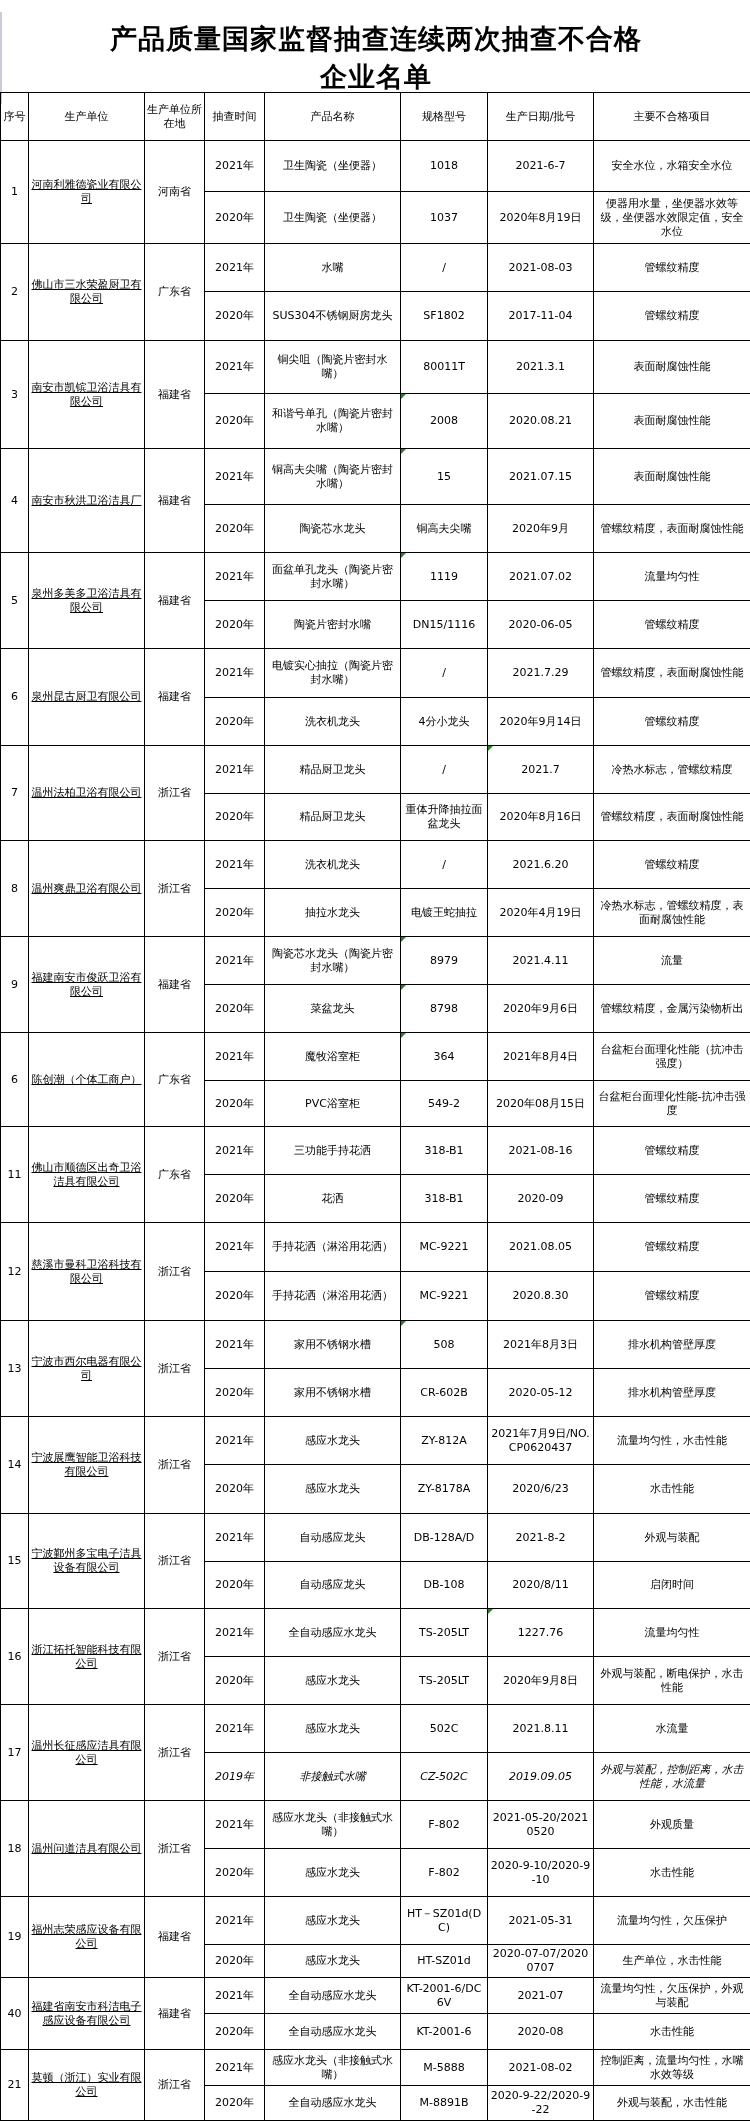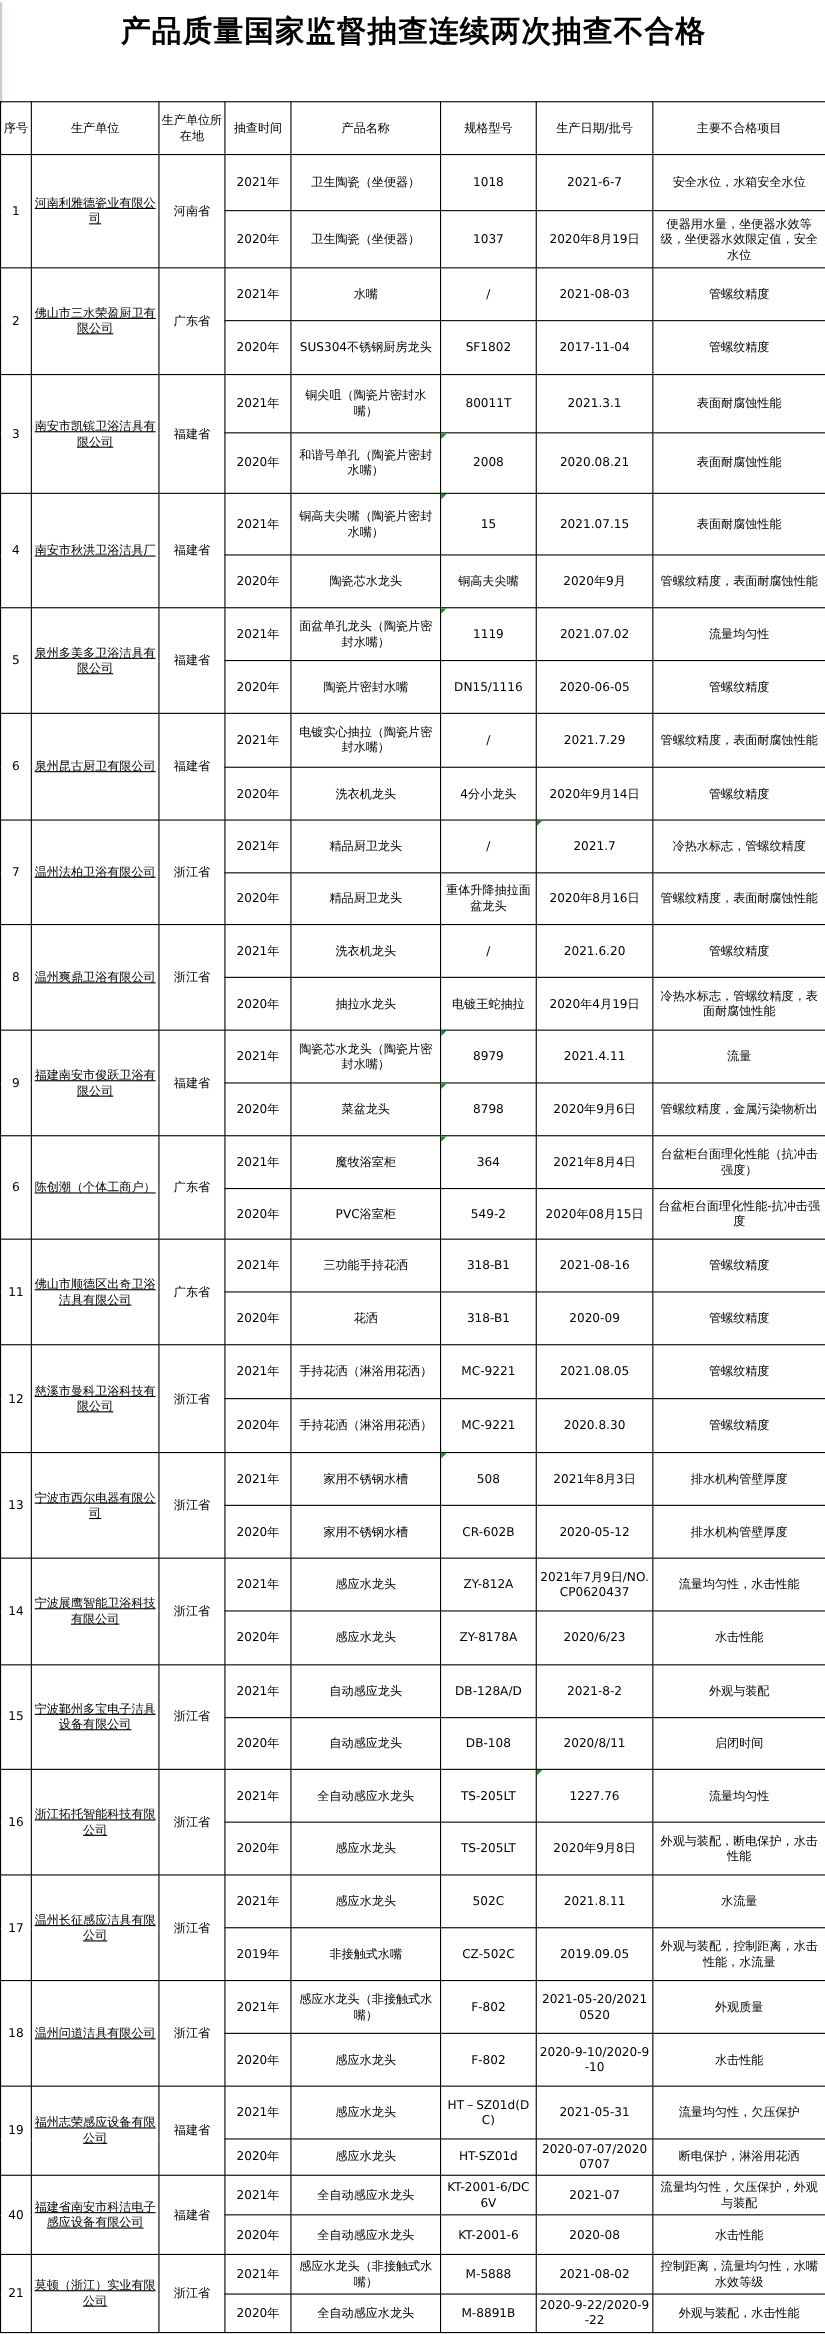--- a/index.html
+++ b/index.html
@@ -1,18 +1,18 @@
 <!DOCTYPE html>
 <html><head>
 <meta charset="utf-8">
 <style>
   html, body { margin: 0; padding: 0; background: #ffffff; }
   body { width: 750px; height: 2122px; overflow: hidden; position: relative;
          font-family: "DejaVu Sans", "Liberation Sans", sans-serif; color: #000; }
-  .title-area { position: absolute; left: 0; top: 2px; width: 750px; height: 92px;
+  .title-area { position: absolute; left: 0; top: 12px; width: 750px; height: 92px;
                 border-left: 2px solid #c9cdd6; box-sizing: border-box; }
   .title-line { text-align: center; font-family: "DejaVu Serif", "Liberation Serif", serif;
                 font-weight: bold; font-size: 27px; letter-spacing: 1px; line-height: 34px; }
   .title-line.l1 { position: absolute; top: 10px; left: 0; right: 0; }
   .title-line.l2 { position: absolute; top: 48px; left: 0; right: 0; }
   table.list { position: absolute; left: 0; top: 92px; width: 750px; border-collapse: collapse;
                table-layout: fixed; padding-left: 14px; }
   table.list td, table.list th { border: 1.5px solid #000; padding: 0 2px; font-size: 11px;
                line-height: 14px; text-align: center; vertical-align: middle; font-weight: normal;
                word-break: break-all; overflow: hidden; }
@@ -23,20 +23,21 @@
   .hdr-row { height: 48px; }
   .corner { position: relative; }
   .corner::before { content: ""; position: absolute; left: 0; top: 0; border-top: 5px solid #1e8a1e;
                     border-right: 5px solid transparent; }
 </style>
 </head>
 <body>
 
 <div class="title-area">
   <div class="title-line l1">产品质量国家监督抽查连续两次抽查不合格</div>
+  <div class="title-line l2">企业名单</div>
 </div>
 
 <table class="list">
   <colgroup>
     <col style="width:28px">
       <col style="width:116px">
       <col style="width:60px">
       <col style="width:60px">
     <col style="width:136px">
       <col style="width:87px">
@@ -331,21 +332,21 @@
       <tr style="height: 48px;">
         <td rowspan="2">17</td>
         <td class="company" rowspan="2">温州长征感应洁具有限公司</td>
         <td class="loc" rowspan="2">浙江省</td>
         <td>2021年</td>
         <td>感应水龙头</td>
         <td>502C</td>
         <td>2021.8.11</td>
         <td class="item">水流量</td>
       </tr>
-      <tr style="height: 48px;">
+      <tr style="height: 48px; font-style: italic;">
         <td>2019年</td>
         <td>非接触式水嘴</td>
         <td>CZ-502C</td>
         <td>2019.09.05</td>
         <td class="item">外观与装配，控制距离，水击性能，水流量</td>
       </tr>
       <tr style="height: 48px;">
         <td rowspan="2">18</td>
         <td class="company" rowspan="2">温州问道洁具有限公司</td>
         <td class="loc" rowspan="2">浙江省</td>
@@ -370,21 +371,21 @@
         <td>感应水龙头</td>
         <td>HT－SZ01d(DC)</td>
         <td>2021-05-31</td>
         <td class="item">流量均匀性，欠压保护</td>
       </tr>
       <tr style="height: 33px;">
         <td>2020年</td>
         <td>感应水龙头</td>
         <td>HT-SZ01d</td>
         <td>2020-07-07/20200707</td>
-        <td class="item">断电保护，淋浴用花洒</td>
+        <td class="item">生产单位，水击性能</td>
       </tr>
       <tr style="height: 36px;">
         <td rowspan="2">40</td>
         <td class="company" rowspan="2">福建省南安市科洁电子感应设备有限公司</td>
         <td class="loc" rowspan="2">福建省</td>
         <td>2021年</td>
         <td>全自动感应水龙头</td>
         <td>KT-2001-6/DC 6V</td>
         <td>2021-07</td>
         <td class="item">流量均匀性，欠压保护，外观与装配</td>

